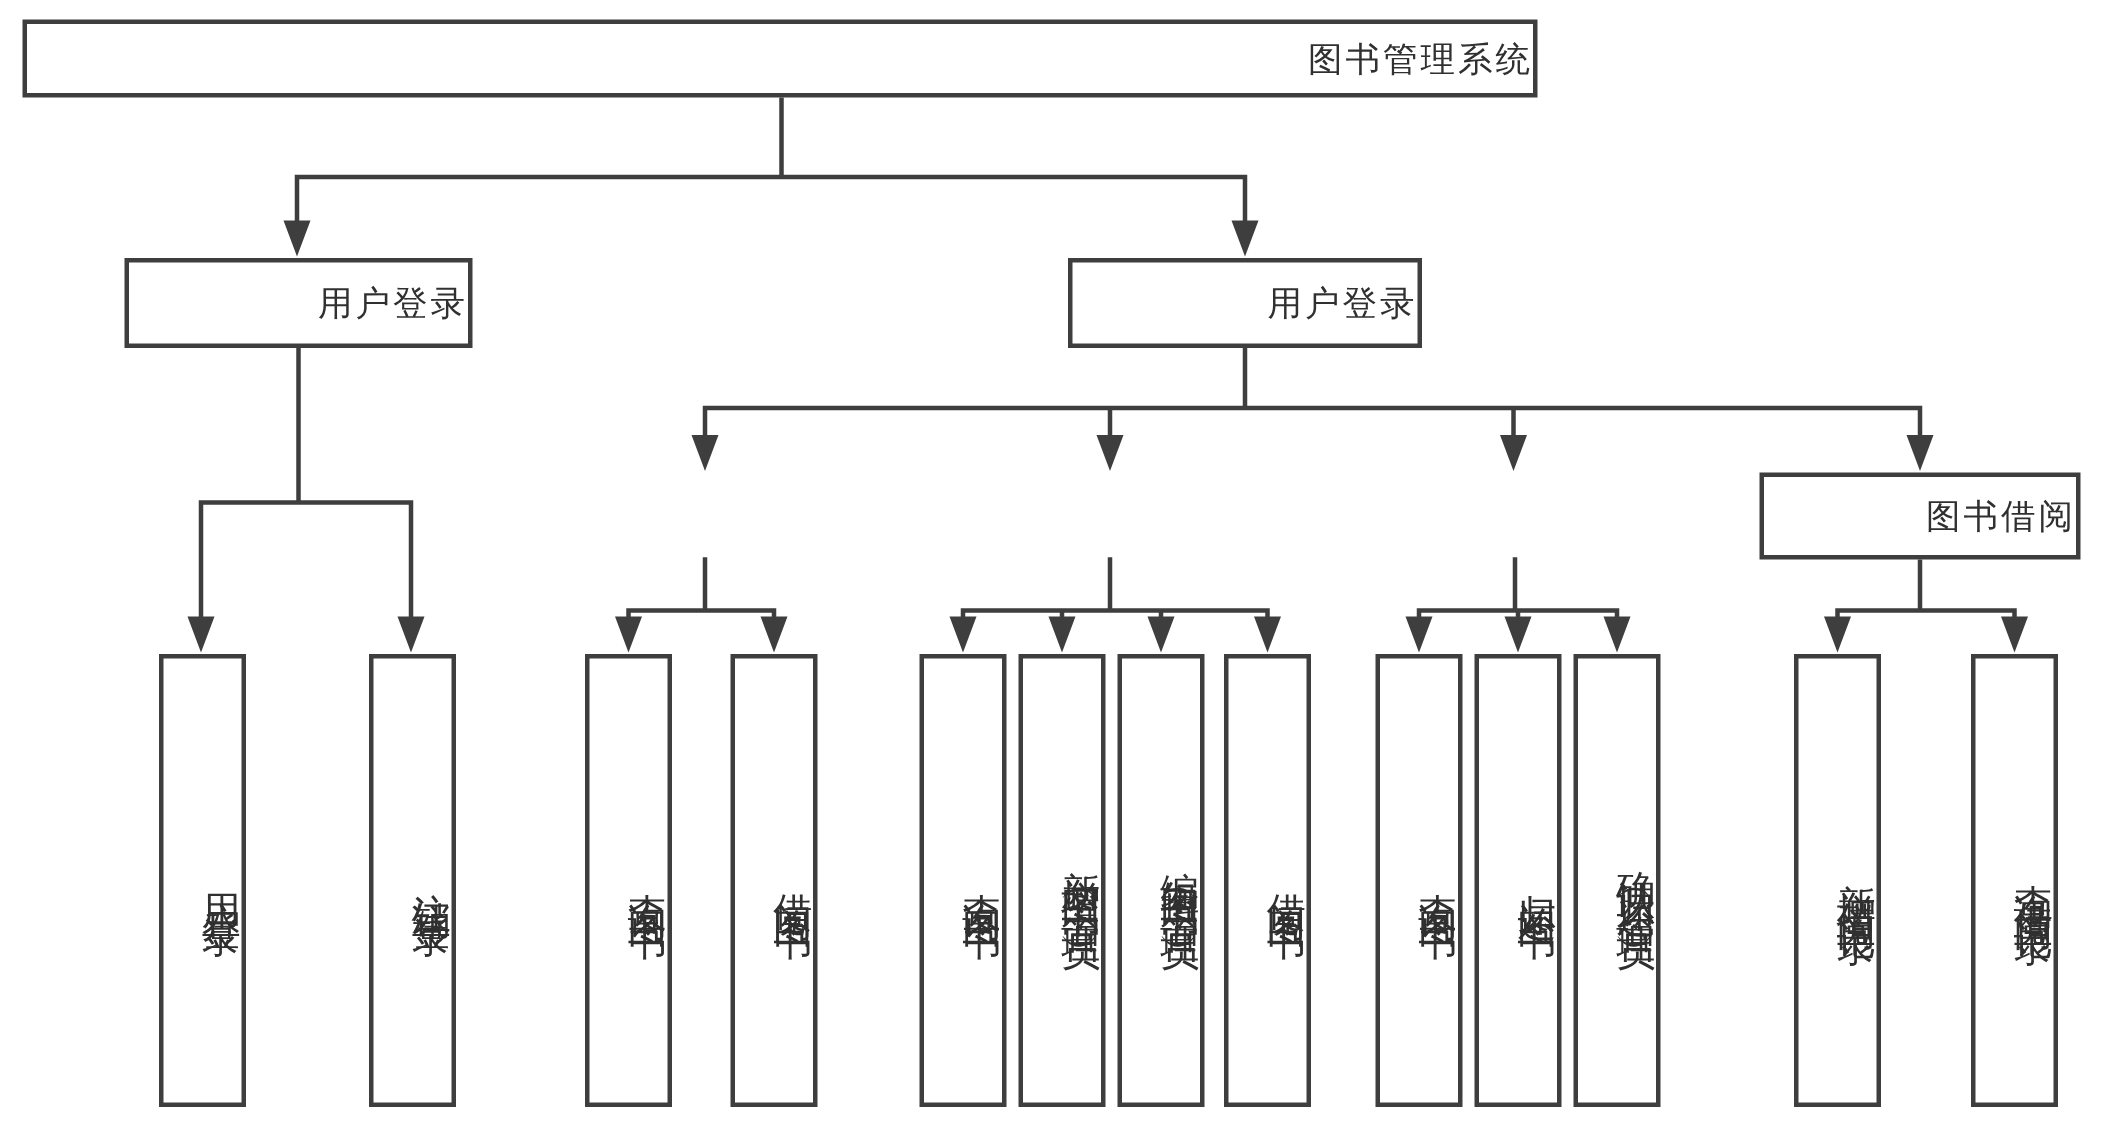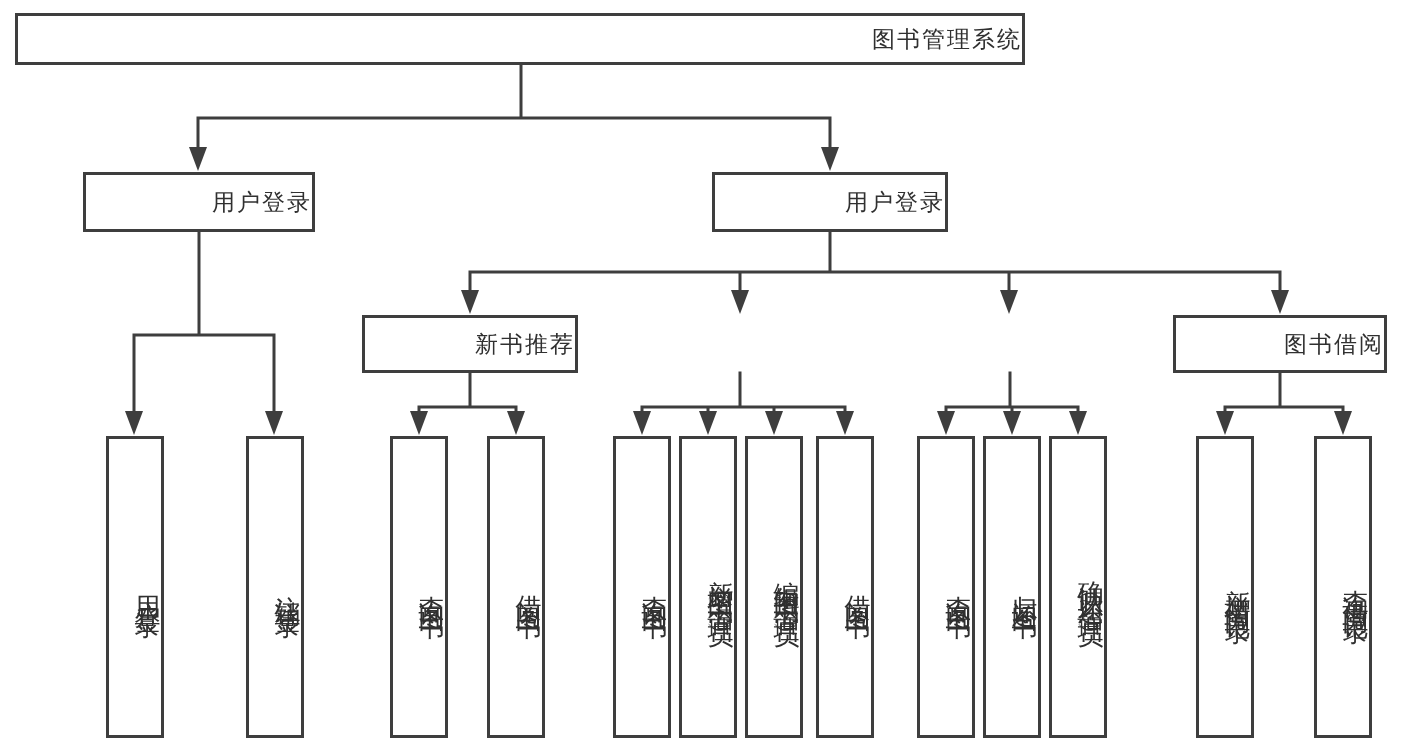--- a/index.html
+++ b/index.html
@@ -105,23 +105,20 @@
     <span>图书管理系统</span>
   </div>
 
   <div class="node node-h" style="left:83px;top:172px;width:232px;height:60px">
     <span>用户登录</span>
   </div>
   <div class="node node-h" style="left:712px;top:172px;width:236px;height:60px">
     <span>用户登录</span>
   </div>
 
-  <div class="node node-h" style="left:362px;top:315px;width:216px;height:58px">
-    <span>新书推荐</span>
-  </div>
   <div class="node node-h" style="left:1173px;top:315px;width:214px;height:58px">
     <span>图书借阅</span>
   </div>
 
   <div class="node node-v" style="left:106px;top:436px;width:58px;height:302px">
     <span>用户登录</span>
   </div>
   <div class="node node-v" style="left:246px;top:436px;width:58px;height:302px">
     <span>注销登录</span>
   </div>

